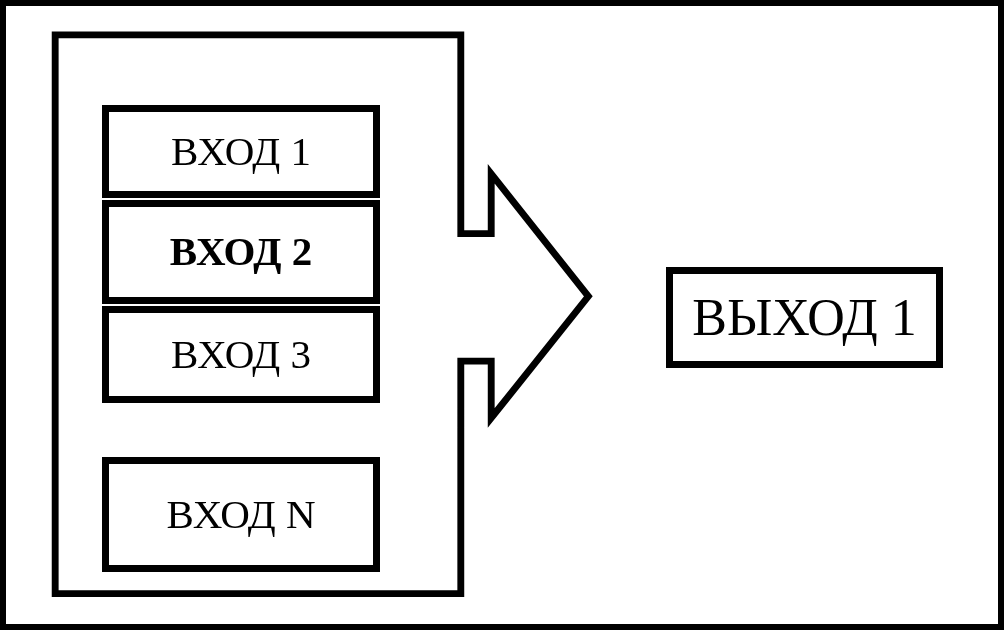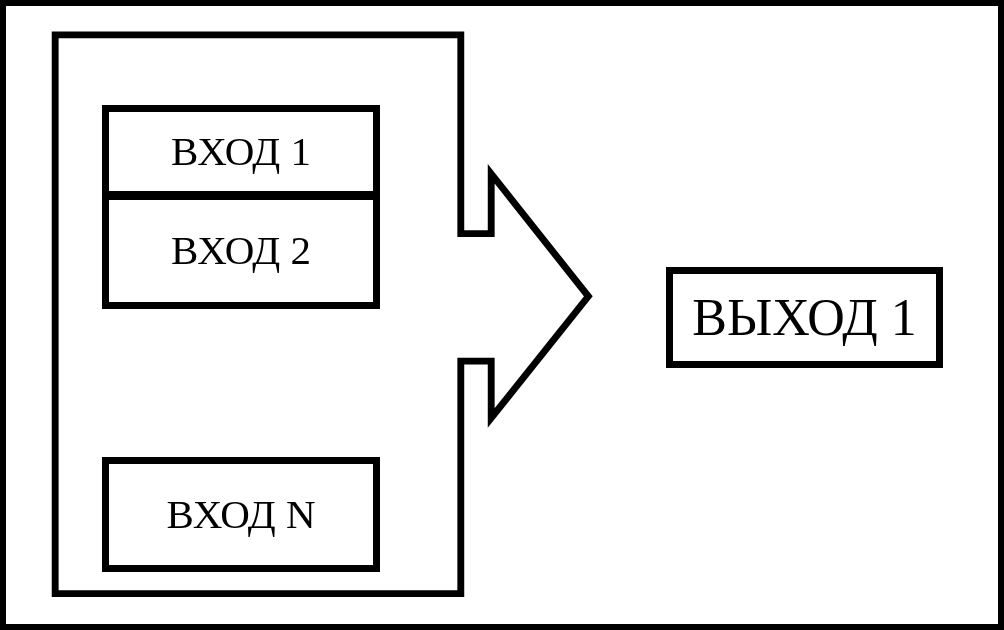--- a/index.html
+++ b/index.html
@@ -34,21 +34,21 @@
     display: flex;
     align-items: center;
     justify-content: center;
     text-align: center;
     font-size: 41px;
     line-height: 1.05;
     white-space: nowrap;
   }
   .inbox { left: 96px; width: 278px; }
   .inbox-1 { top: 75px;  height: 93px; margin-top: 24px; }
-  .inbox-2 { top: 187px; height: 116px; }
+  .inbox-2 { top: 194px; height: 104px; font-weight: bold; }
   .inbox-3 { top: 300px; height: 97px; }
   .inbox-n { top: 451px; height: 115px; }
   .outbox {
     left: 660px;
     top: 261px;
     width: 277px;
     height: 101px;
     flex-direction: column;
     font-size: 52px;
     line-height: 43px;
@@ -64,20 +64,23 @@
   </svg>
 
   <div class="box inbox inbox-1">
     <span>ВХОД 1</span>
   </div>
 
   <div class="box inbox inbox-2">
     <span>ВХОД 2</span>
   </div>
 
+  <div class="box inbox inbox-3">
+    <span>ВХОД 3</span>
+  </div>
 
   <div class="box inbox inbox-n">
     <span>ВХОД N</span>
   </div>
 
   <div class="box outbox">
     <span>ВЫХОД 1</span>
   </div>
 
 </div>

